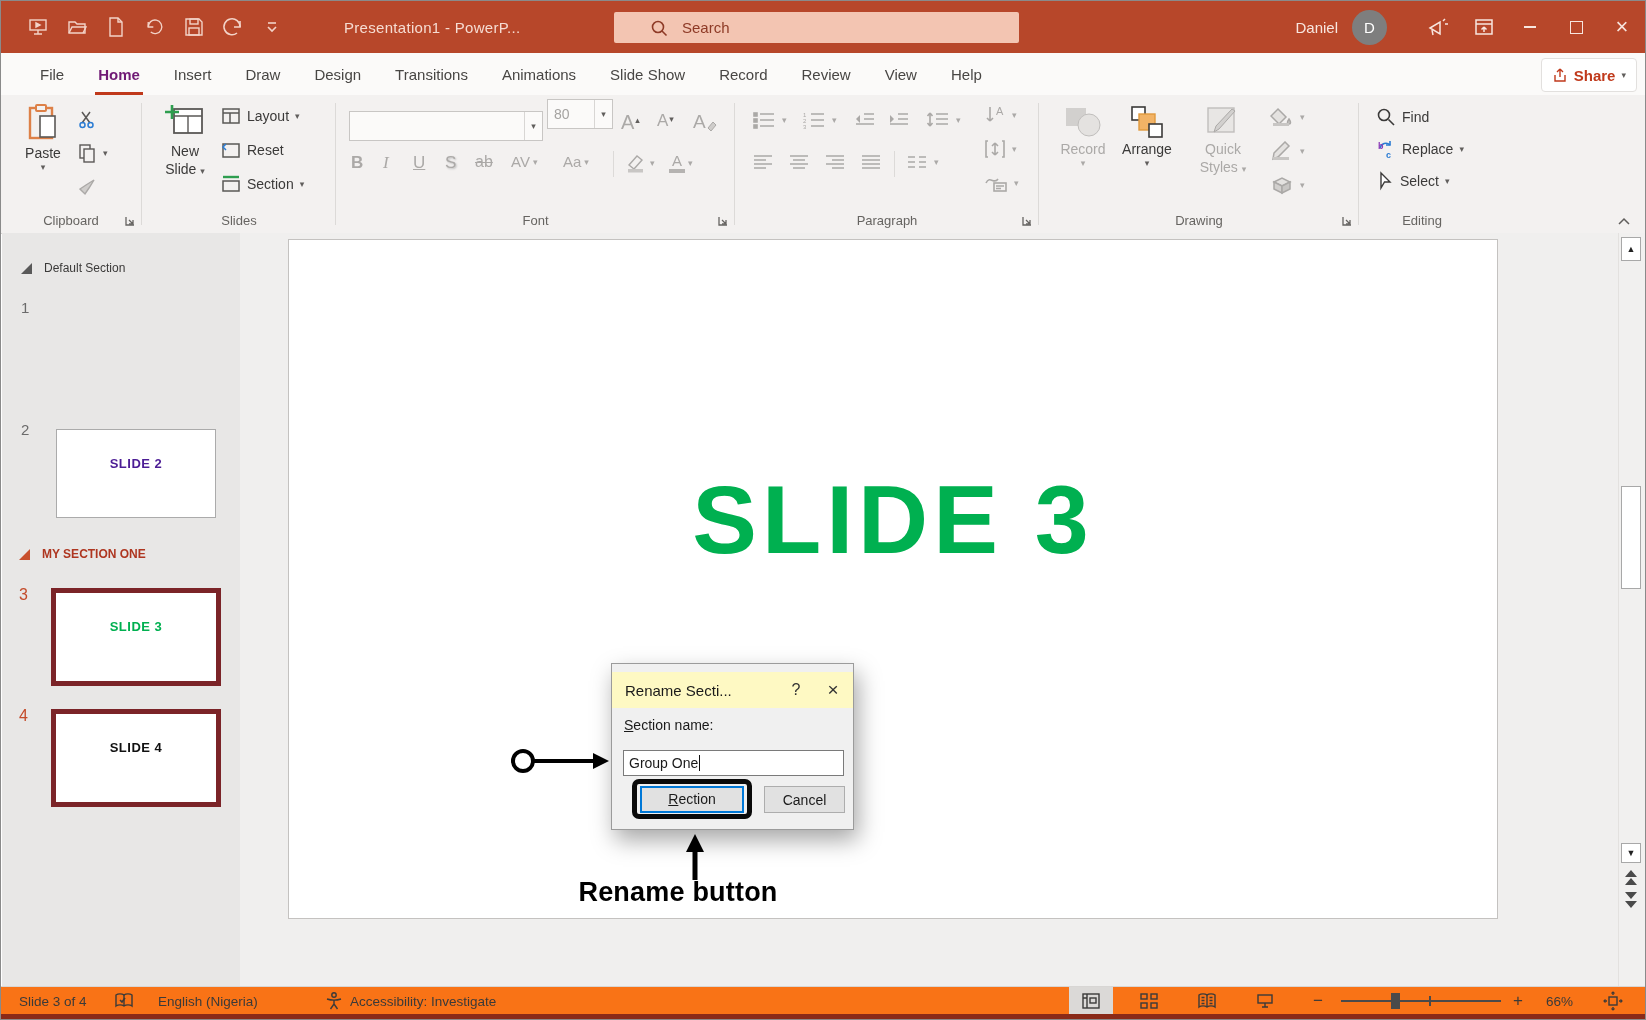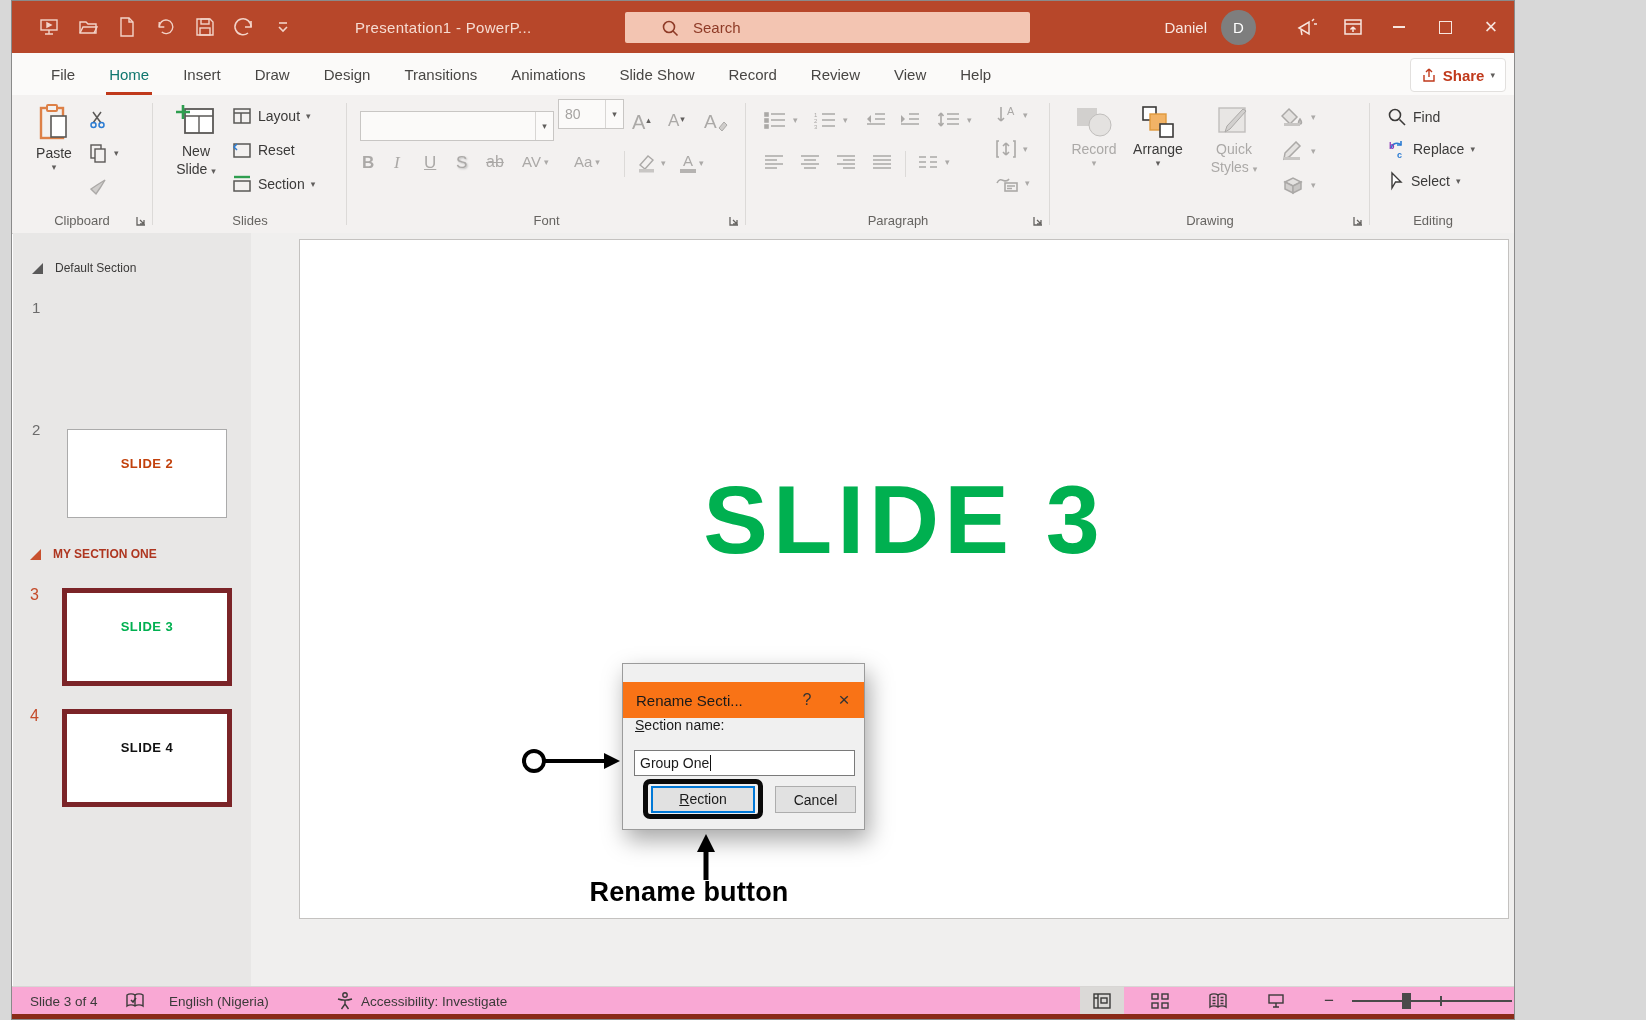--- a/index.html
+++ b/index.html
@@ -1,17 +1,17 @@
 <!DOCTYPE html>
 <html><head>
 <meta charset="utf-8">
 <style>
   html,body{margin:0;padding:0;background:#d8d8d8;}
-  .app{position:relative;width:1504px;height:1020px;background:#fff;overflow:hidden;
-       font-family:"Liberation Sans","DejaVu Sans",sans-serif;border:1px solid #8a8a8a;box-sizing:border-box;margin-left:11px;}
+  .app{position:relative;width:1646px;height:1020px;background:#fff;overflow:hidden;
+       font-family:"Liberation Sans","DejaVu Sans",sans-serif;border:1px solid #8a8a8a;box-sizing:border-box;}
   svg{display:block}
   
   .titlebar{position:absolute;left:0;top:0;width:100%;height:52px;background:#B7472A;}
   .qat{position:absolute;left:26px;top:0;height:52px;display:flex;align-items:center;gap:17px;}
   .qat .qbtn{width:22px;height:22px;display:flex;align-items:center;justify-content:center;}
   .apptitle{position:absolute;left:343px;top:0;height:52px;display:flex;align-items:center;
             color:#F6DCD2;font-size:15px;letter-spacing:.3px;}
   .searchbox{position:absolute;left:613px;top:11px;width:405px;height:31px;background:#F3C5B2;
              border-radius:2px;display:flex;align-items:center;color:#8E3A26;font-size:15px;}
   .searchbox .mag{margin:0 14px 0 36px;}
@@ -21,21 +21,21 @@
           display:flex;align-items:center;justify-content:center;margin-right:28px;}
   .tbicon{width:46px;height:52px;display:flex;align-items:center;justify-content:center;}
   .winbtn{width:46px;height:52px;display:flex;align-items:center;justify-content:center;color:#F8E6DF;}
   .minglyph{width:12px;height:2px;background:#F8E6DF;}
   .maxglyph{width:11px;height:11px;border:1.5px solid #F8E6DF;}
   .closeglyph{font-size:22px;line-height:22px;font-weight:400;}
   
   .tabsrow{position:absolute;left:0;top:52px;width:100%;height:42px;background:#FBFAF9;display:flex;align-items:center;}
   .tab{padding:0 17px;height:42px;display:flex;align-items:center;font-size:15px;color:#484644;position:relative;cursor:pointer;}
   .tab.first{margin-left:22px;}
-  .tab.active{font-weight:normal;color:#0f766e;}
+  .tab.active{font-weight:bold;color:#701a75;}
   .tab.active::after{content:"";position:absolute;left:14px;right:14px;bottom:0;height:3px;background:#C0391B;}
   .sharebtn{position:absolute;right:8px;top:5px;height:32px;padding:0 10px;border:1px solid #E2E0DE;border-radius:4px;
             background:#fff;display:flex;align-items:center;gap:6px;color:#C0391B;font-size:15px;font-weight:bold;}
   
   .ribbon{position:absolute;left:0;top:94px;width:100%;height:138px;background:#F3F1F0;border-bottom:1px solid #D2D0CE;}
   .rsep{position:absolute;top:8px;bottom:8px;width:1px;background:#DCDAD8;}
   .group{position:absolute;top:0;height:138px;}
   .glabel{position:absolute;bottom:5px;left:0;right:0;text-align:center;font-size:13px;color:#666461;}
   .launcher{position:absolute;bottom:6px;right:5px;}
   .bigbtn{position:absolute;display:flex;flex-direction:column;align-items:center;gap:2px;font-size:14px;color:#3B3A39;}
@@ -65,41 +65,41 @@
   .slidetitle{position:absolute;left:0;right:0;top:224px;text-align:center;font-size:97px;font-weight:bold;letter-spacing:5px;}
   
   .vscroll{position:absolute;left:1617px;top:232px;width:26px;height:753px;background:#F1F0EF;border-left:1px solid #E3E1DF;}
   .sbtn{position:absolute;left:2px;width:20px;background:#fff;border:1px solid #A8A8A8;box-sizing:border-box;
         display:flex;align-items:center;justify-content:center;}
   .sthumb{position:absolute;left:2px;top:253px;width:20px;height:103px;background:#fff;border:1px solid #A8A8A8;box-sizing:border-box;}
   .ribcollapse{position:absolute;left:1612px;top:212px;width:22px;height:16px;display:flex;align-items:center;justify-content:center;}
   
   .dialog{position:absolute;left:610px;top:662px;width:243px;height:167px;background:#F0F0F0;border:1px solid #9B9B9B;
           box-shadow:4px 10px 22px rgba(0,0,0,.35);box-sizing:border-box;z-index:10;}
-  .dlg-titlebar{position:absolute;left:0;top:18px;right:0;height:36px;background:#f97316;display:flex;align-items:center;justify-content:flex-end;}
+  .dlg-titlebar{position:absolute;left:0;top:8px;right:0;height:36px;background:#fef9c3;display:flex;align-items:center;justify-content:flex-end;}
   .dlg-title{font-size:15px;color:#1a1a1a;margin-left:13px;flex:1;}
   .dlg-help{width:34px;text-align:center;font-size:16px;color:#333;}
   .dlg-close{width:40px;text-align:center;font-size:19px;color:#333;}
   .dlg-label{position:absolute;left:12px;top:53px;font-size:14px;color:#1a1a1a;}
   .dlg-input{position:absolute;left:11px;top:86px;width:221px;height:26px;background:#fff;border:1px solid #7A7A7A;
              box-sizing:border-box;display:flex;align-items:center;font-size:14px;color:#1a1a1a;padding-left:5px;}
   .caret{width:1px;height:16px;background:#111;margin-left:1px;}
   .ann-box{position:absolute;left:20px;top:115px;width:120px;height:40px;border:5px solid #0a0a0a;border-radius:7px;
            box-sizing:border-box;display:flex;align-items:center;justify-content:center;background:transparent;z-index:12;}
   .btn-rename{width:104px;height:27px;background:#E1E1E1;border:2px solid #0078D7;box-sizing:border-box;
               display:flex;align-items:center;justify-content:center;font-size:14px;color:#1a1a1a;}
   .btn-cancel{position:absolute;left:152px;top:122px;width:81px;height:27px;background:#E1E1E1;border:1px solid #ADADAD;
               box-sizing:border-box;display:flex;align-items:center;justify-content:center;font-size:14px;color:#1a1a1a;}
   .uline{text-decoration:underline;}
   
   .annot{position:absolute;z-index:20;}
   .ann-label{position:absolute;left:572px;top:876px;width:210px;text-align:center;font-size:27px;font-weight:bold;
              color:#000;z-index:20;letter-spacing:.2px;}
   
-  .statusbar{position:absolute;left:0;top:985px;width:100%;height:28px;background:#f9a8d4;border-top:1px solid #D8D6D4;
+  .statusbar{position:absolute;left:0;top:985px;width:100%;height:28px;background:#f97316;border-top:1px solid #D8D6D4;
              font-size:13.5px;color:#3B3A39;}
   .sitem{position:absolute;top:0;height:28px;display:flex;align-items:center;}
   .viewbtn{position:absolute;top:0;width:44px;height:28px;display:flex;align-items:center;justify-content:center;}
   .viewbtn.sel{background:#DBD9D7;}
   .zoomtrack{position:absolute;top:13px;left:1340px;width:160px;height:2px;background:#4A4A4A;}
   .zoomthumb{position:absolute;top:6px;left:1390px;width:9px;height:16px;background:#4A4A4A;}
   .zoomtick{position:absolute;top:9px;left:1428px;width:2px;height:10px;background:#4A4A4A;}
   .bottomstrip{position:absolute;left:0;top:1013px;width:100%;height:7px;background:#8A2A18;}
 </style>
 </head>
@@ -557,21 +557,21 @@
 
   <div class="thumbpanel"></div>
 
   <div class="sechead" style="left:20px;top:260px">
     <span class="tri"></span>
     <span class="sectext">Default Section</span>
   </div>
   <div class="slidenum" style="left:20px;top:298px">1</div>
   <div class="slidenum" style="left:20px;top:420px">2</div>
   <div class="thumb" style="left:55px;top:428px;width:160px;height:89px">
-    <div class="ttext" style="color: #c2410c;">SLIDE 2</div>
+    <div class="ttext" style="color: #4c1d95;">SLIDE 2</div>
   </div>
 
   <div class="sechead" style="left:18px;top:546px">
     <span class="tri red"></span>
     <span class="sectext red">MY SECTION ONE</span>
   </div>
   <div class="slidenum red" style="left:18px;top:585px">3</div>
   <div class="thumb selected" style="left:50px;top:587px;width:170px;height:98px">
     <div class="ttext" style="color: rgb(0, 176, 80);">SLIDE 3</div>
   </div>

